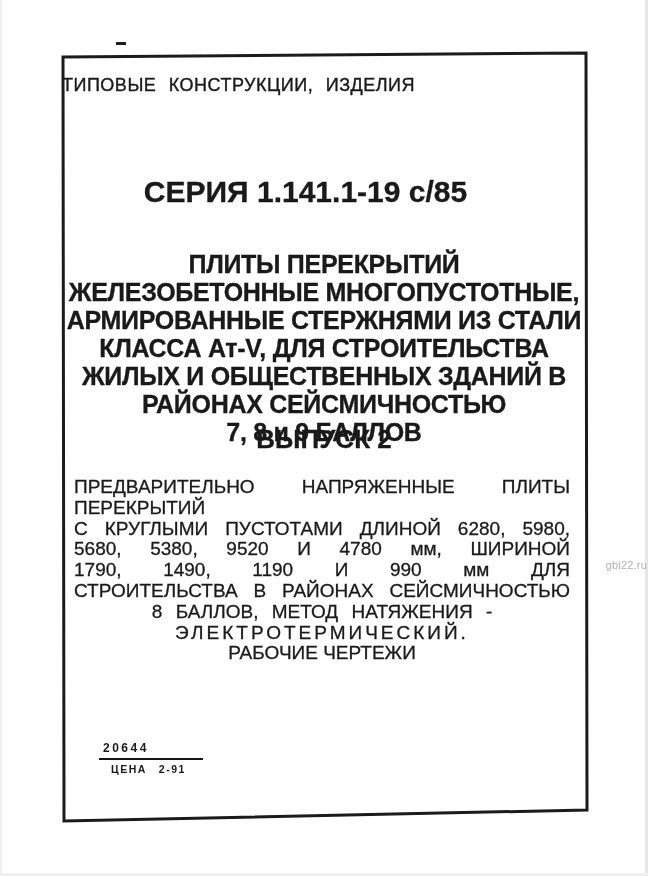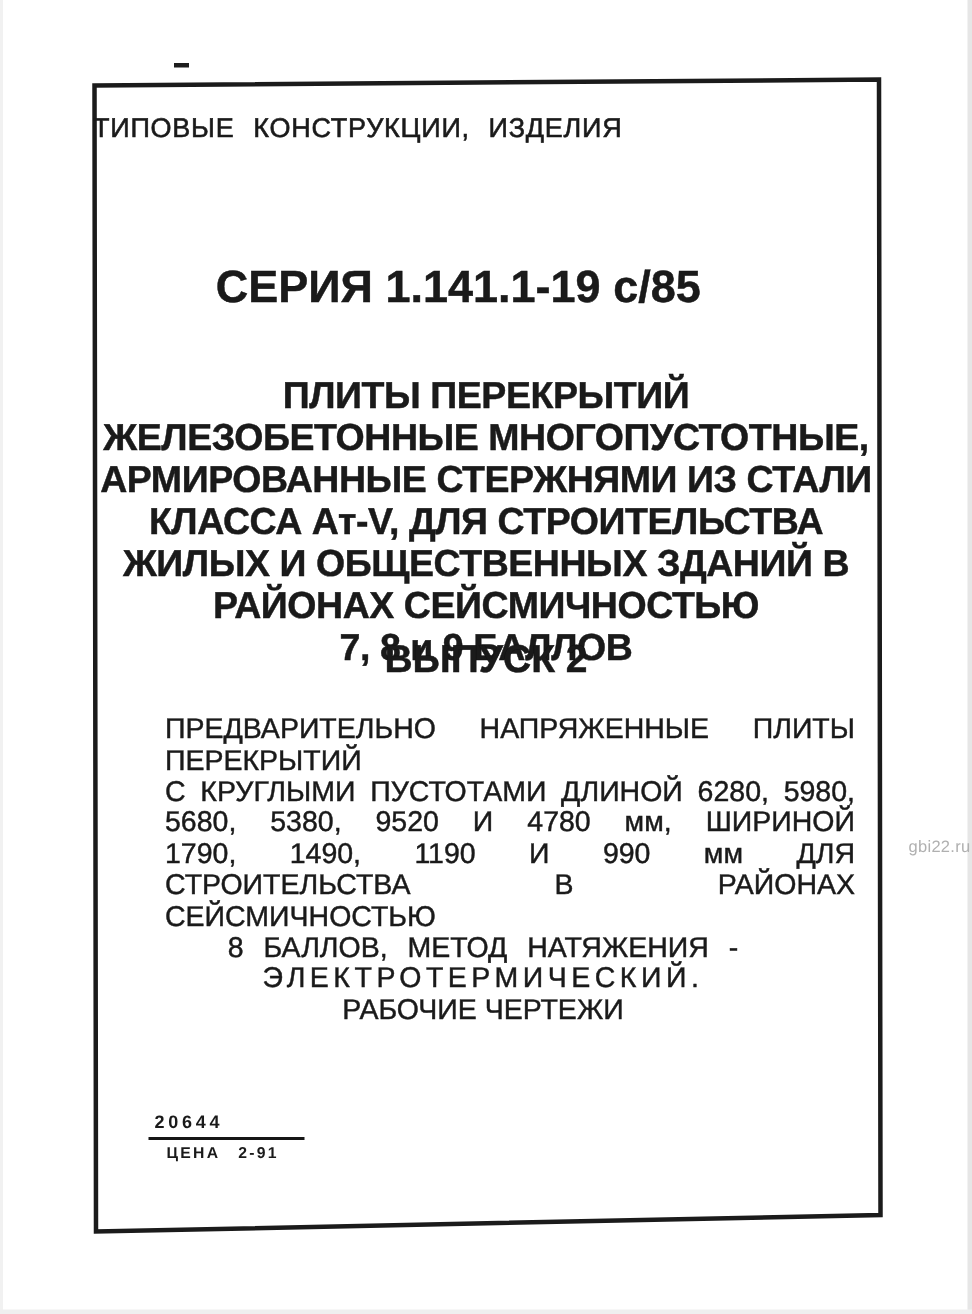--- a/index.html
+++ b/index.html
@@ -40,21 +40,21 @@
   .issue{
     position:absolute;left:62px;top:424px;width:524px;
     text-align:center;font-weight:700;font-size:26px;
     -webkit-text-stroke:0.3px #111;
   }
   .desc{
     position:absolute;left:74px;top:477px;width:496px;
     font-size:19px;line-height:20.8px;
     -webkit-text-stroke:0.3px #1a1a1a;
   }
-  .desc .j{text-align:justify;text-align-last:justify;margin-left:36px;}
+  .desc .j{text-align:justify;text-align-last:justify;}
   .desc .c{text-align:center;}
   .desc .spread{word-spacing:8px;}
   .desc .tracked{letter-spacing:3px;}
 
   .catalog{position:absolute;left:99px;top:741px;}
   .cat-num{
     width:100px;border-bottom:2px solid #161616;
     font-size:12px;letter-spacing:2.5px;font-weight:700;
     padding:0 0 3px 4px;
   }

